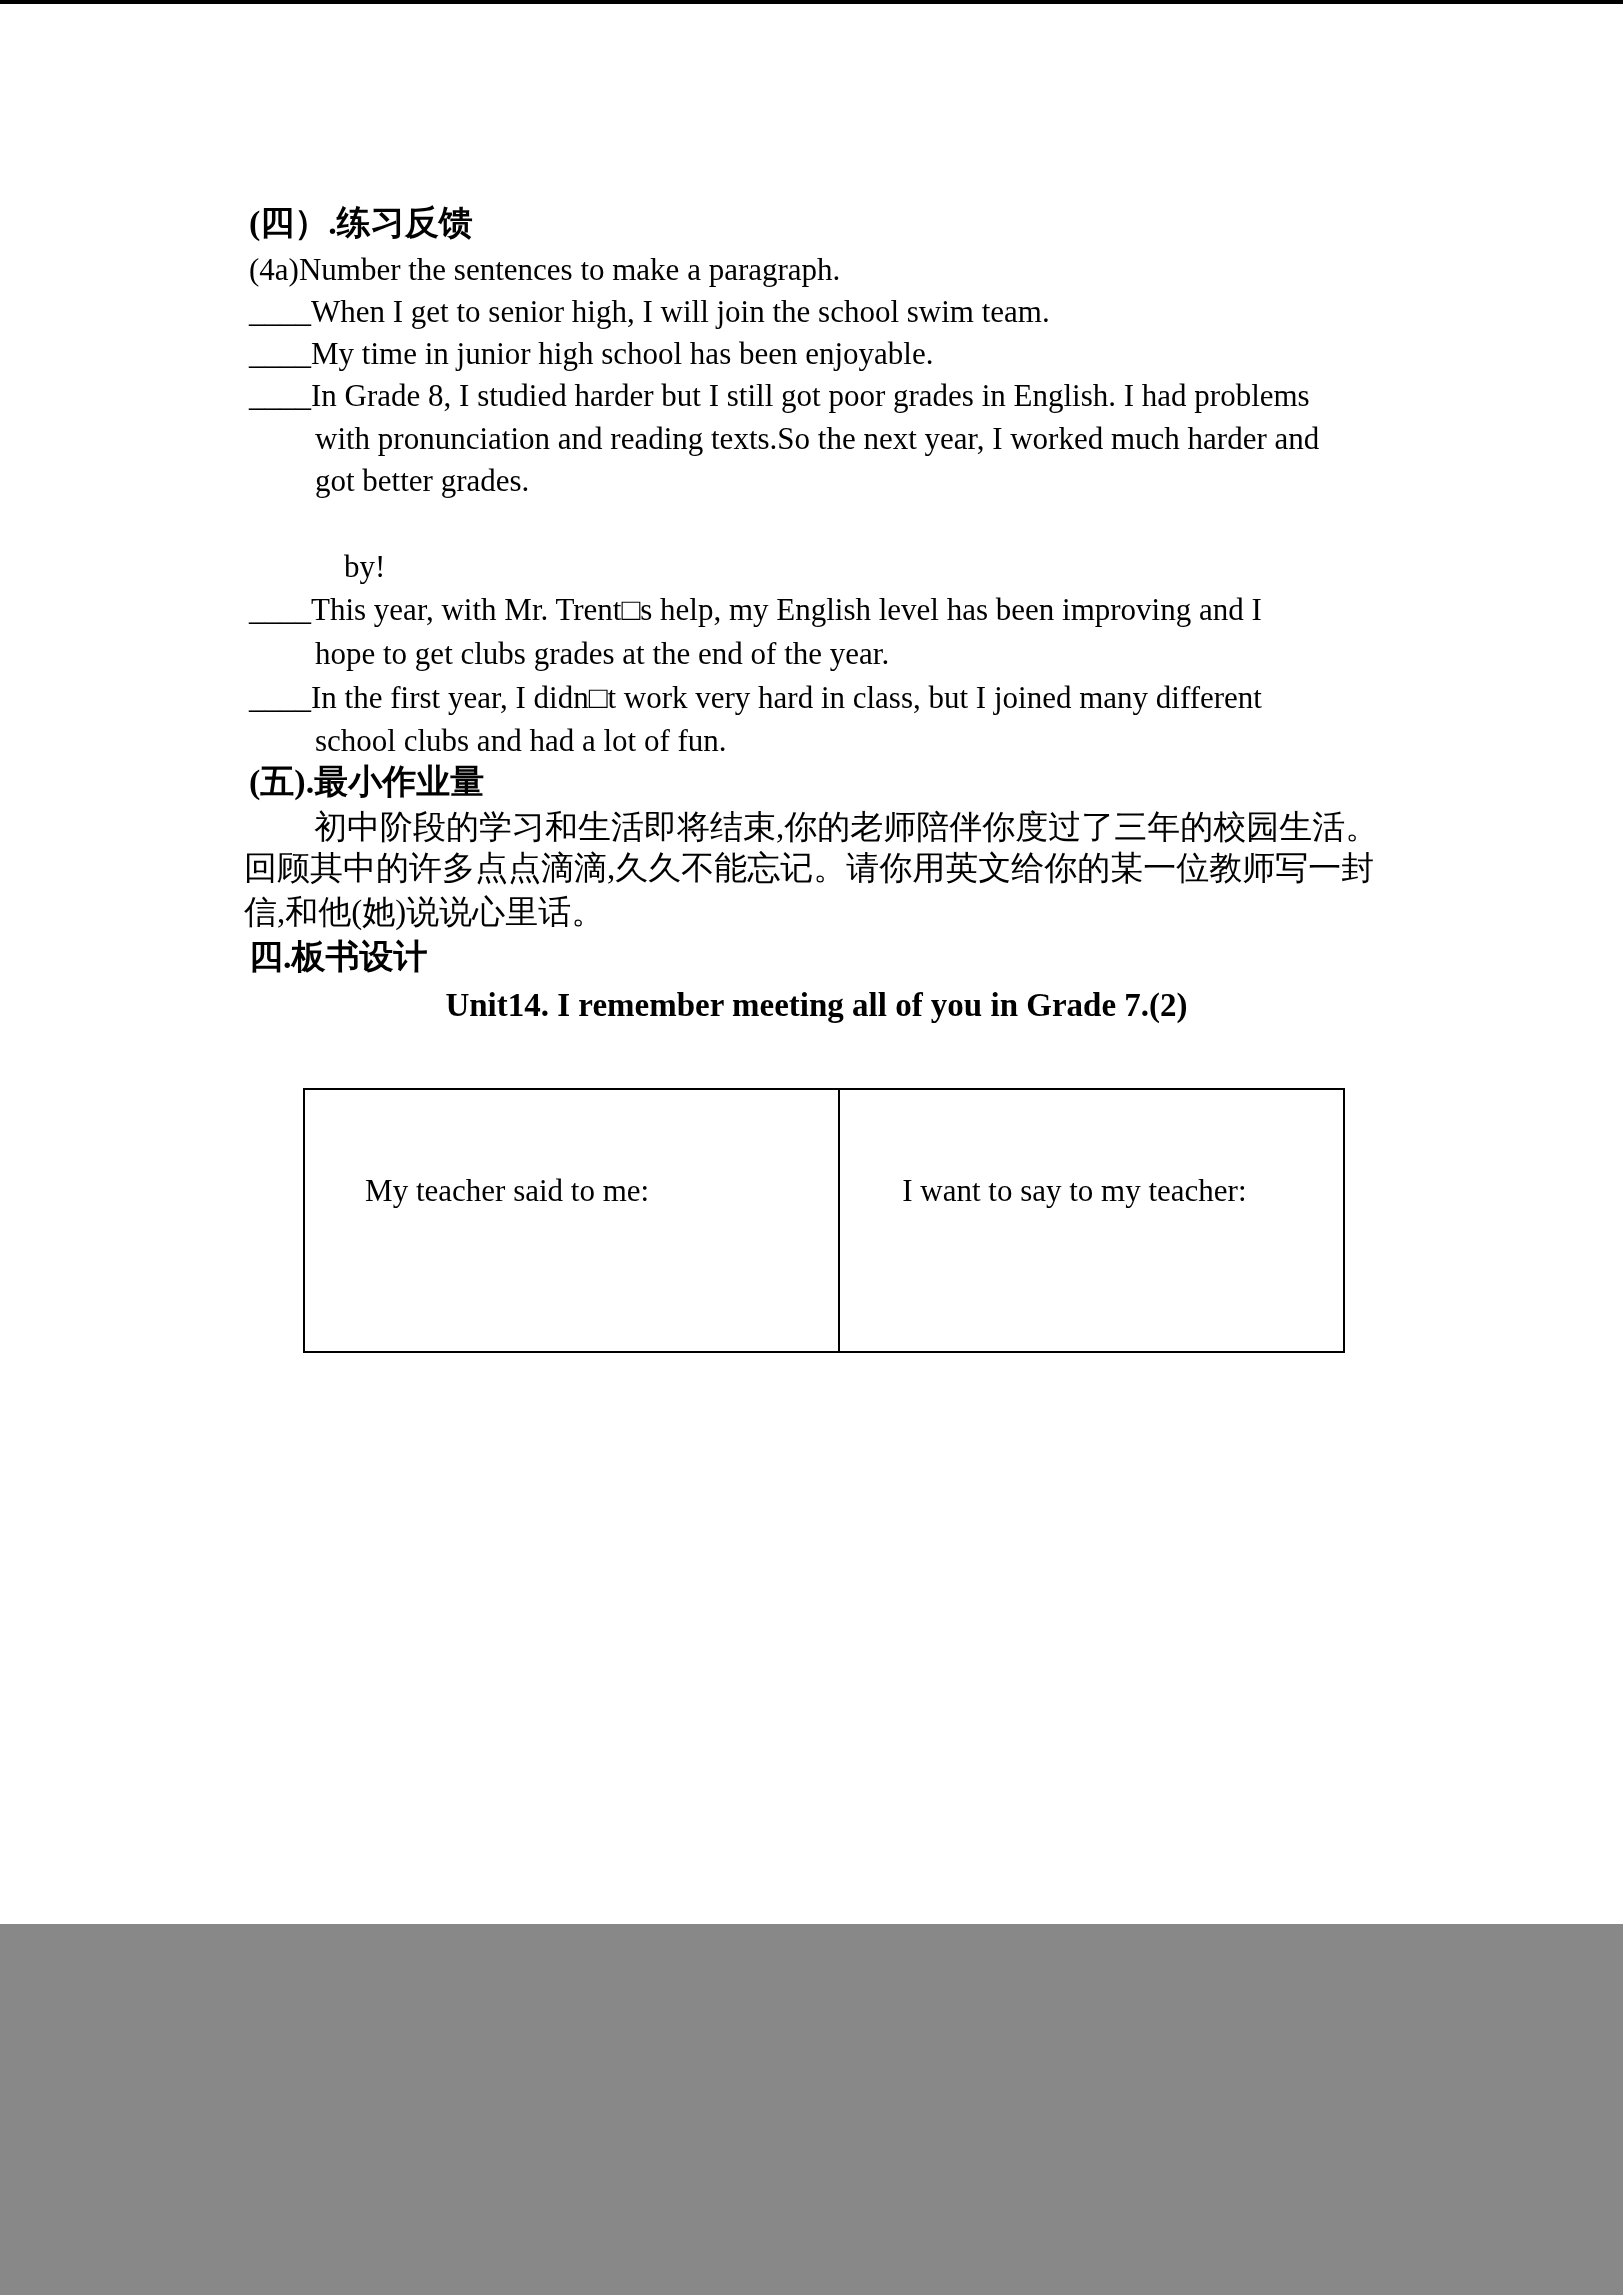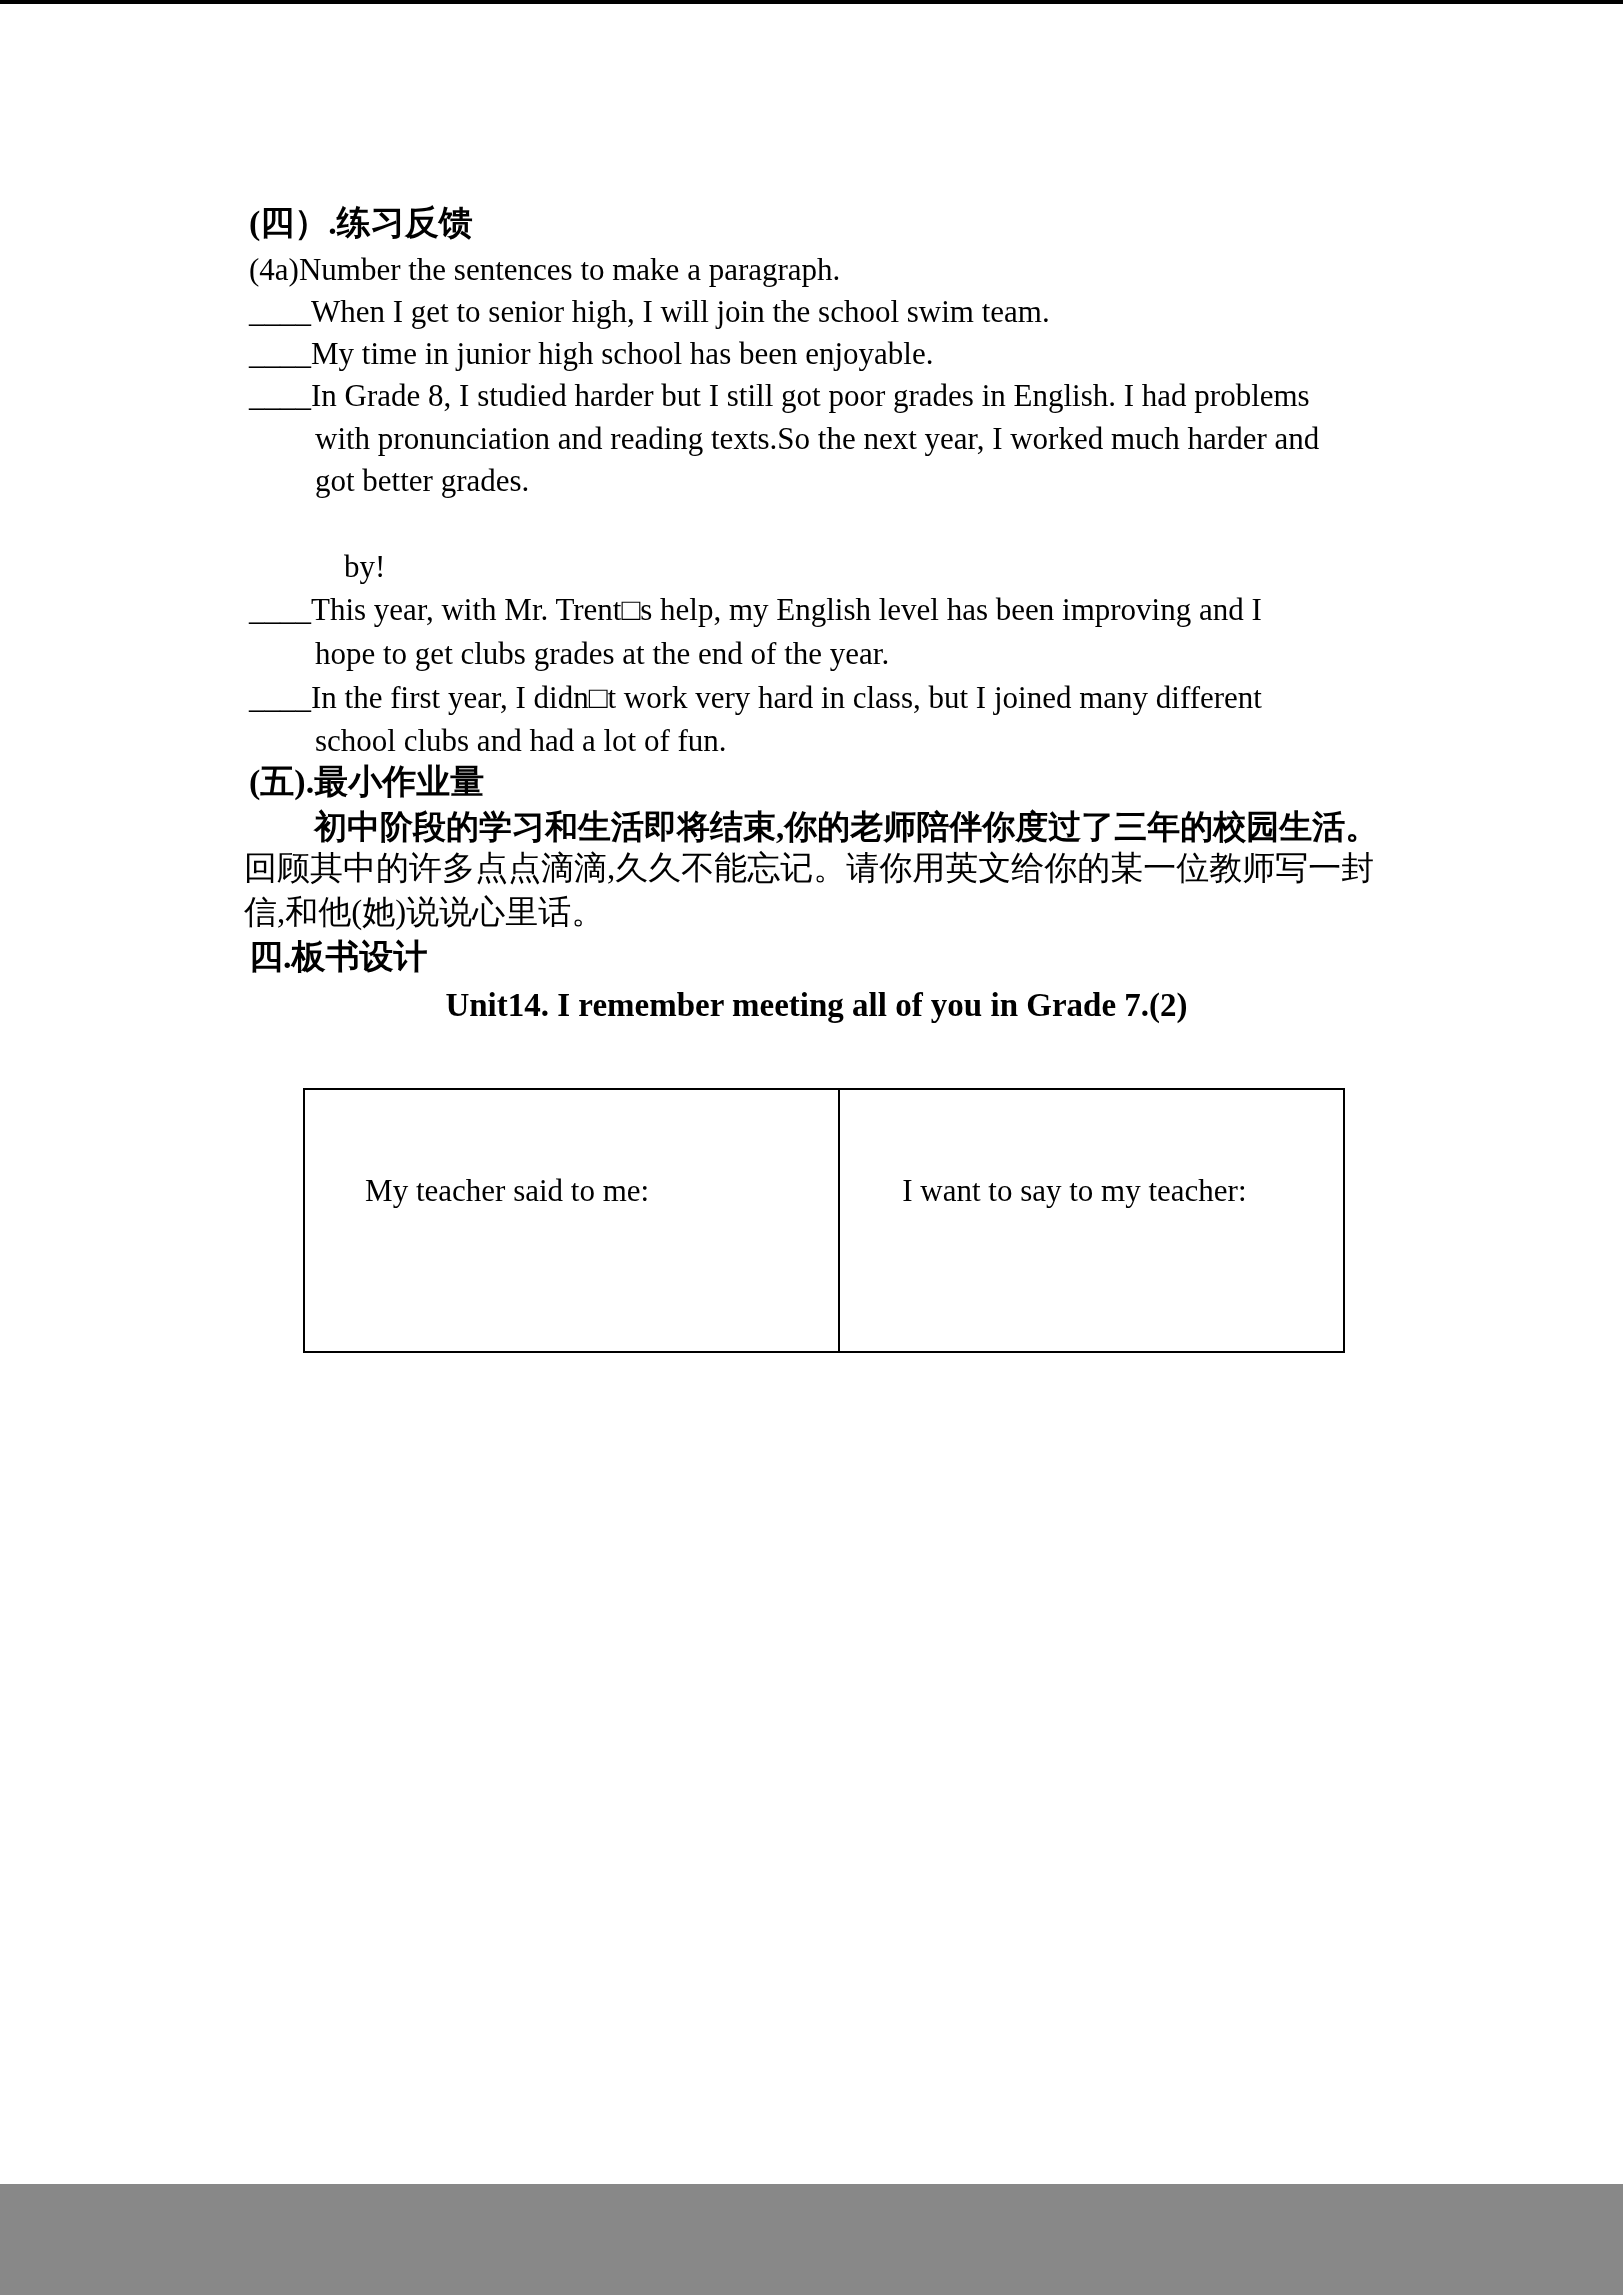--- a/index.html
+++ b/index.html
@@ -1,38 +1,38 @@
 <!DOCTYPE html>
 <html style="font-size:11px"><head>
 <meta charset="utf-8">
 <style>
   html,body{margin:0;padding:0;background:#888;}
   .page{
     position:relative;
-    width:1623px;height:2184px;
+    width:1623px;height:1924px;
     background:#ffffff;
     overflow:hidden;
     font-family:"Liberation Serif","DejaVu Serif",serif;
     color:#000;
   }
   .topbar{
     position:absolute;left:0;top:0;width:100%;height:4.1px;background:#000;
   }
   .ln{
     position:absolute;
     left:249px;
     white-space:pre;
     font-size:31px;
     line-height:1.15;
     color:#000;
   }
   .hd{font-weight:bold;font-size:34px;}
   .hang{left:315px;}
   .byind{left:344px;}
-  .cjk-first{left:314px;font-size:33px;font-weight:bold;}
+  .cjk-first{left:314px;font-size:33px;}
   .cjk{left:244px;font-size:33px;}
   .board-title{
     font-weight:bold;font-size:33px;
     left:249px;width:1135px;text-align:center;white-space:pre;
   }
   .board-table{
     position:absolute;left:303px;top:1044px;
     width:1042px;height:265px;
     border:2px solid #000;
     box-sizing:border-box;

